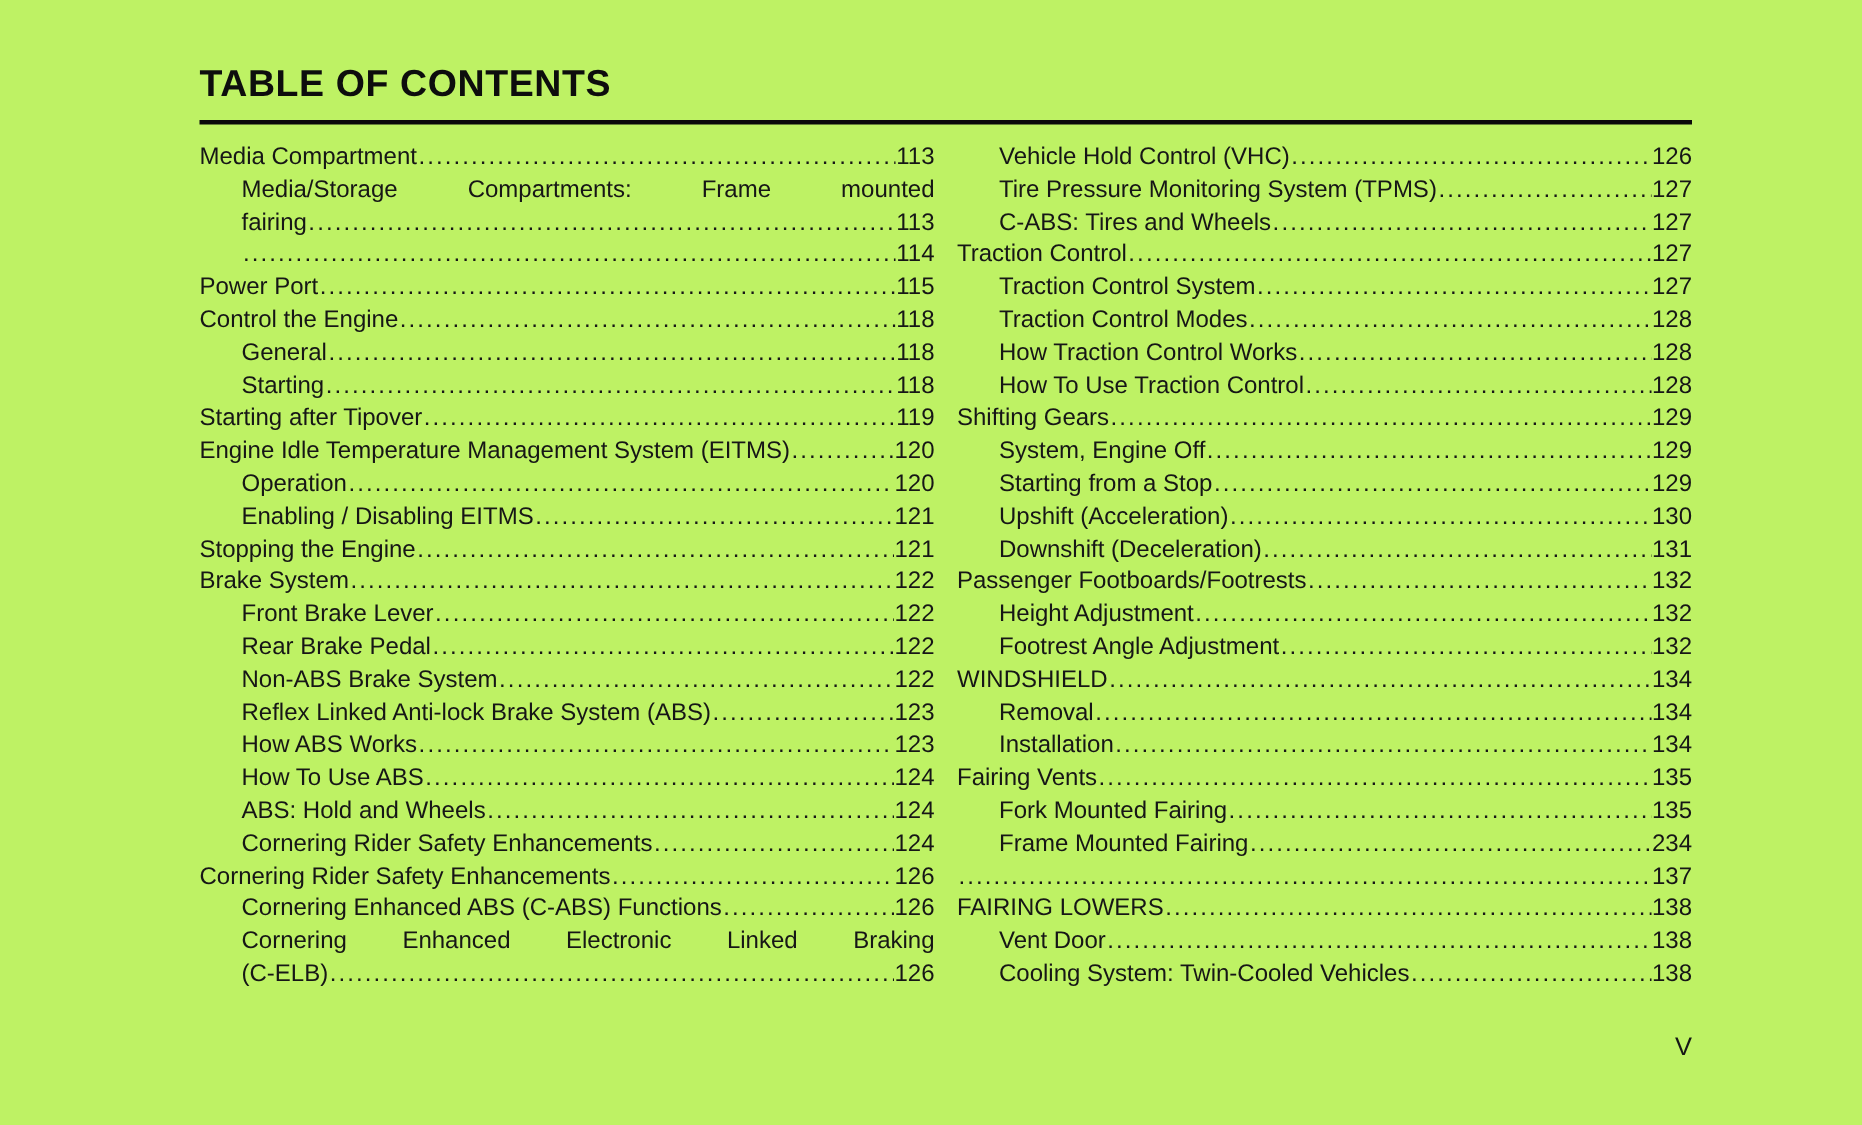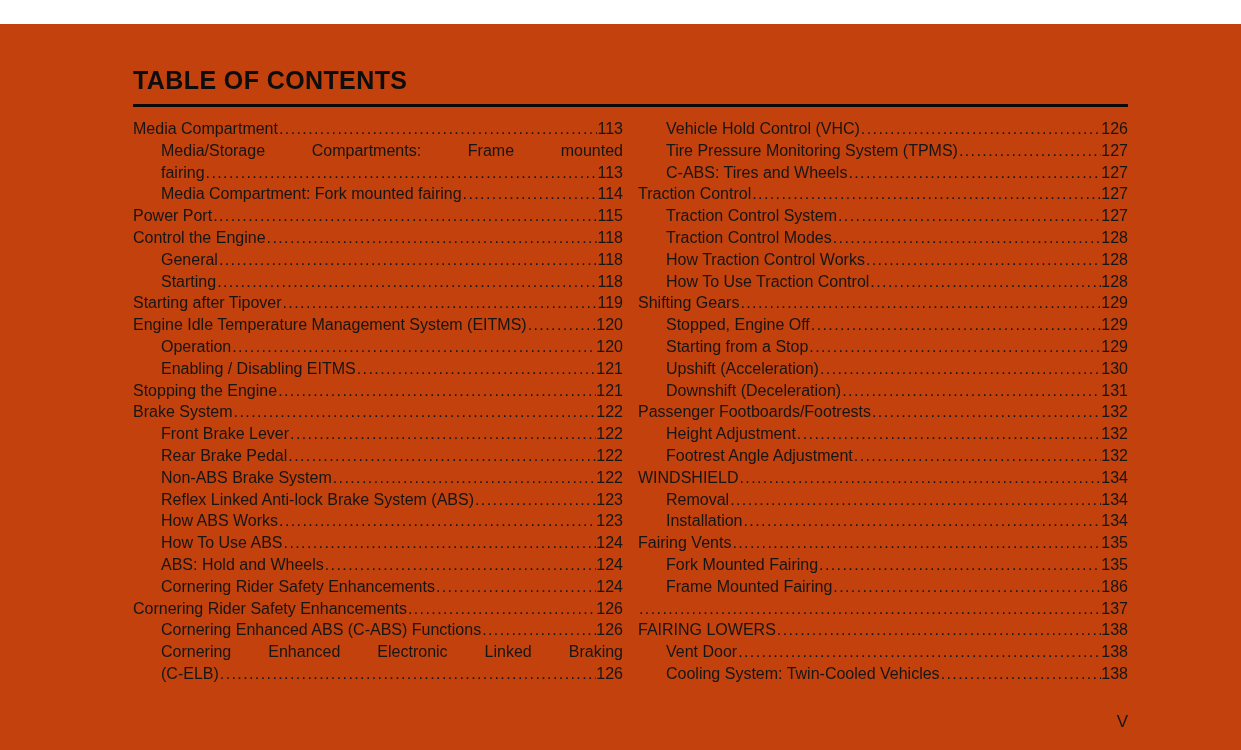--- a/index.html
+++ b/index.html
@@ -6,21 +6,21 @@
   html, body { margin: 0; padding: 0; }
   body {
     width: 1241px;
     height: 750px;
     background: #ffffff;
     color: #161616;
     font-family: "Liberation Sans", sans-serif;
     position: relative;
     overflow: hidden;
   }
-  .sheet { position: absolute; inset: 0; background: #c2410c; margin-top: 24px; }
+  .sheet { position: absolute; inset: 0; background: #bef264; }
   .content { position: absolute; left: 133px; top: 42px; width: 995px; }
   h1.page-title {
     font-size: 25px;
     font-weight: 700;
     margin: 0 0 9px 0;
     letter-spacing: 0.4px;
     color: #0d0d0d;
   }
   .rule { height: 3px; background: #0a0a0a; margin-bottom: 11px; }
   .columns { display: flex; gap: 15px; justify-content: space-between; }
@@ -68,21 +68,20 @@
           <div class="entry l1">
             <div class="jline">Media/Storage Compartments: Frame mounted</div>
             <div class="lastline">
               <span class="txt">fairing</span>
               <span class="dots">........................................................................................................................................................................................................</span>
               <span class="pg">113</span>
             </div>
           </div>
           <div class="entry l1">
             <div class="lastline">
-              <span class="txt">Media Compartment: Fork mounted fairing</span>
               <span class="dots">........................................................................................................................................................................................................</span>
               <span class="pg">114</span>
             </div>
           </div>
           <div class="entry">
             <div class="lastline">
               <span class="txt">Power Port</span>
               <span class="dots">........................................................................................................................................................................................................</span>
               <span class="pg">115</span>
             </div>
@@ -288,21 +287,21 @@
           </div>
           <div class="entry">
             <div class="lastline">
               <span class="txt">Shifting Gears</span>
               <span class="dots">........................................................................................................................................................................................................</span>
               <span class="pg">129</span>
             </div>
           </div>
           <div class="entry l1">
             <div class="lastline">
-              <span class="txt">Stopped, Engine Off</span>
+              <span class="txt">System, Engine Off</span>
               <span class="dots">........................................................................................................................................................................................................</span>
               <span class="pg">129</span>
             </div>
           </div>
           <div class="entry l1">
             <div class="lastline">
               <span class="txt">Starting from a Stop</span>
               <span class="dots">........................................................................................................................................................................................................</span>
               <span class="pg">129</span>
             </div>
@@ -374,21 +373,21 @@
             <div class="lastline">
               <span class="txt">Fork Mounted Fairing</span>
               <span class="dots">........................................................................................................................................................................................................</span>
               <span class="pg">135</span>
             </div>
           </div>
           <div class="entry l1">
             <div class="lastline">
               <span class="txt">Frame Mounted Fairing</span>
               <span class="dots">........................................................................................................................................................................................................</span>
-              <span class="pg">186</span>
+              <span class="pg">234</span>
             </div>
           </div>
           <div class="entry">
             <div class="lastline">
               <span class="dots">........................................................................................................................................................................................................</span>
               <span class="pg">137</span>
             </div>
           </div>
           <div class="entry">
             <div class="lastline">

